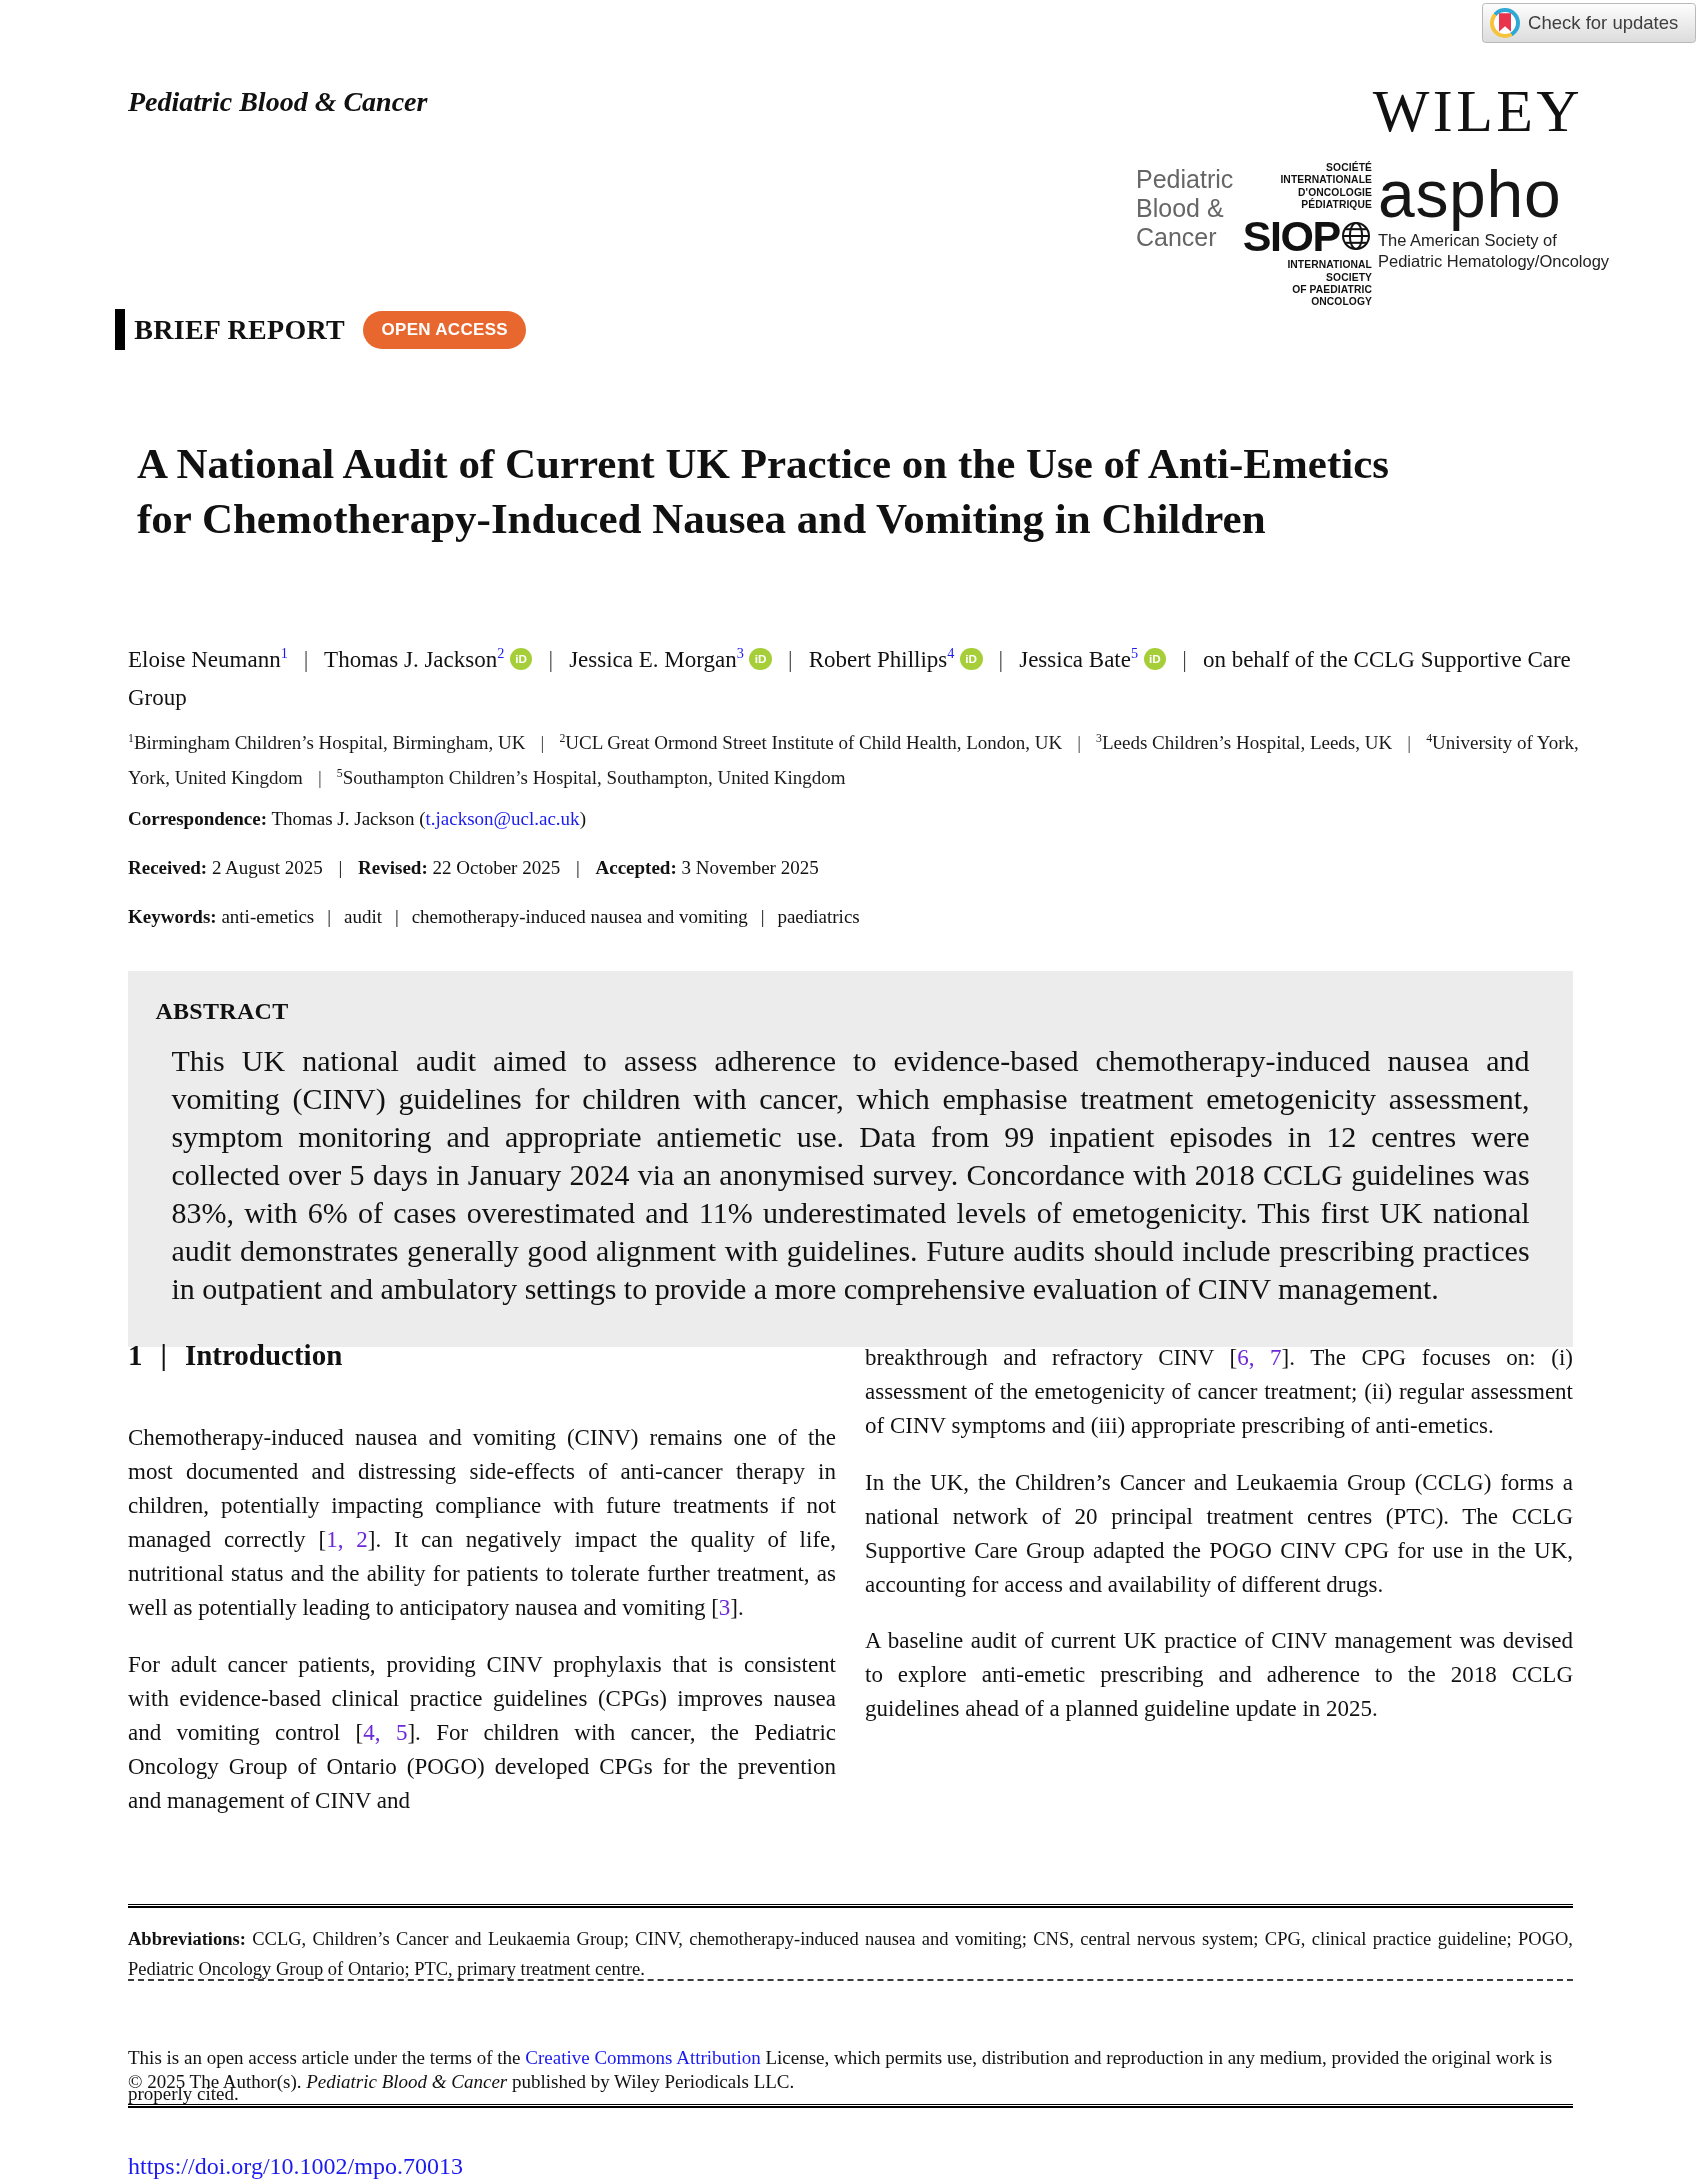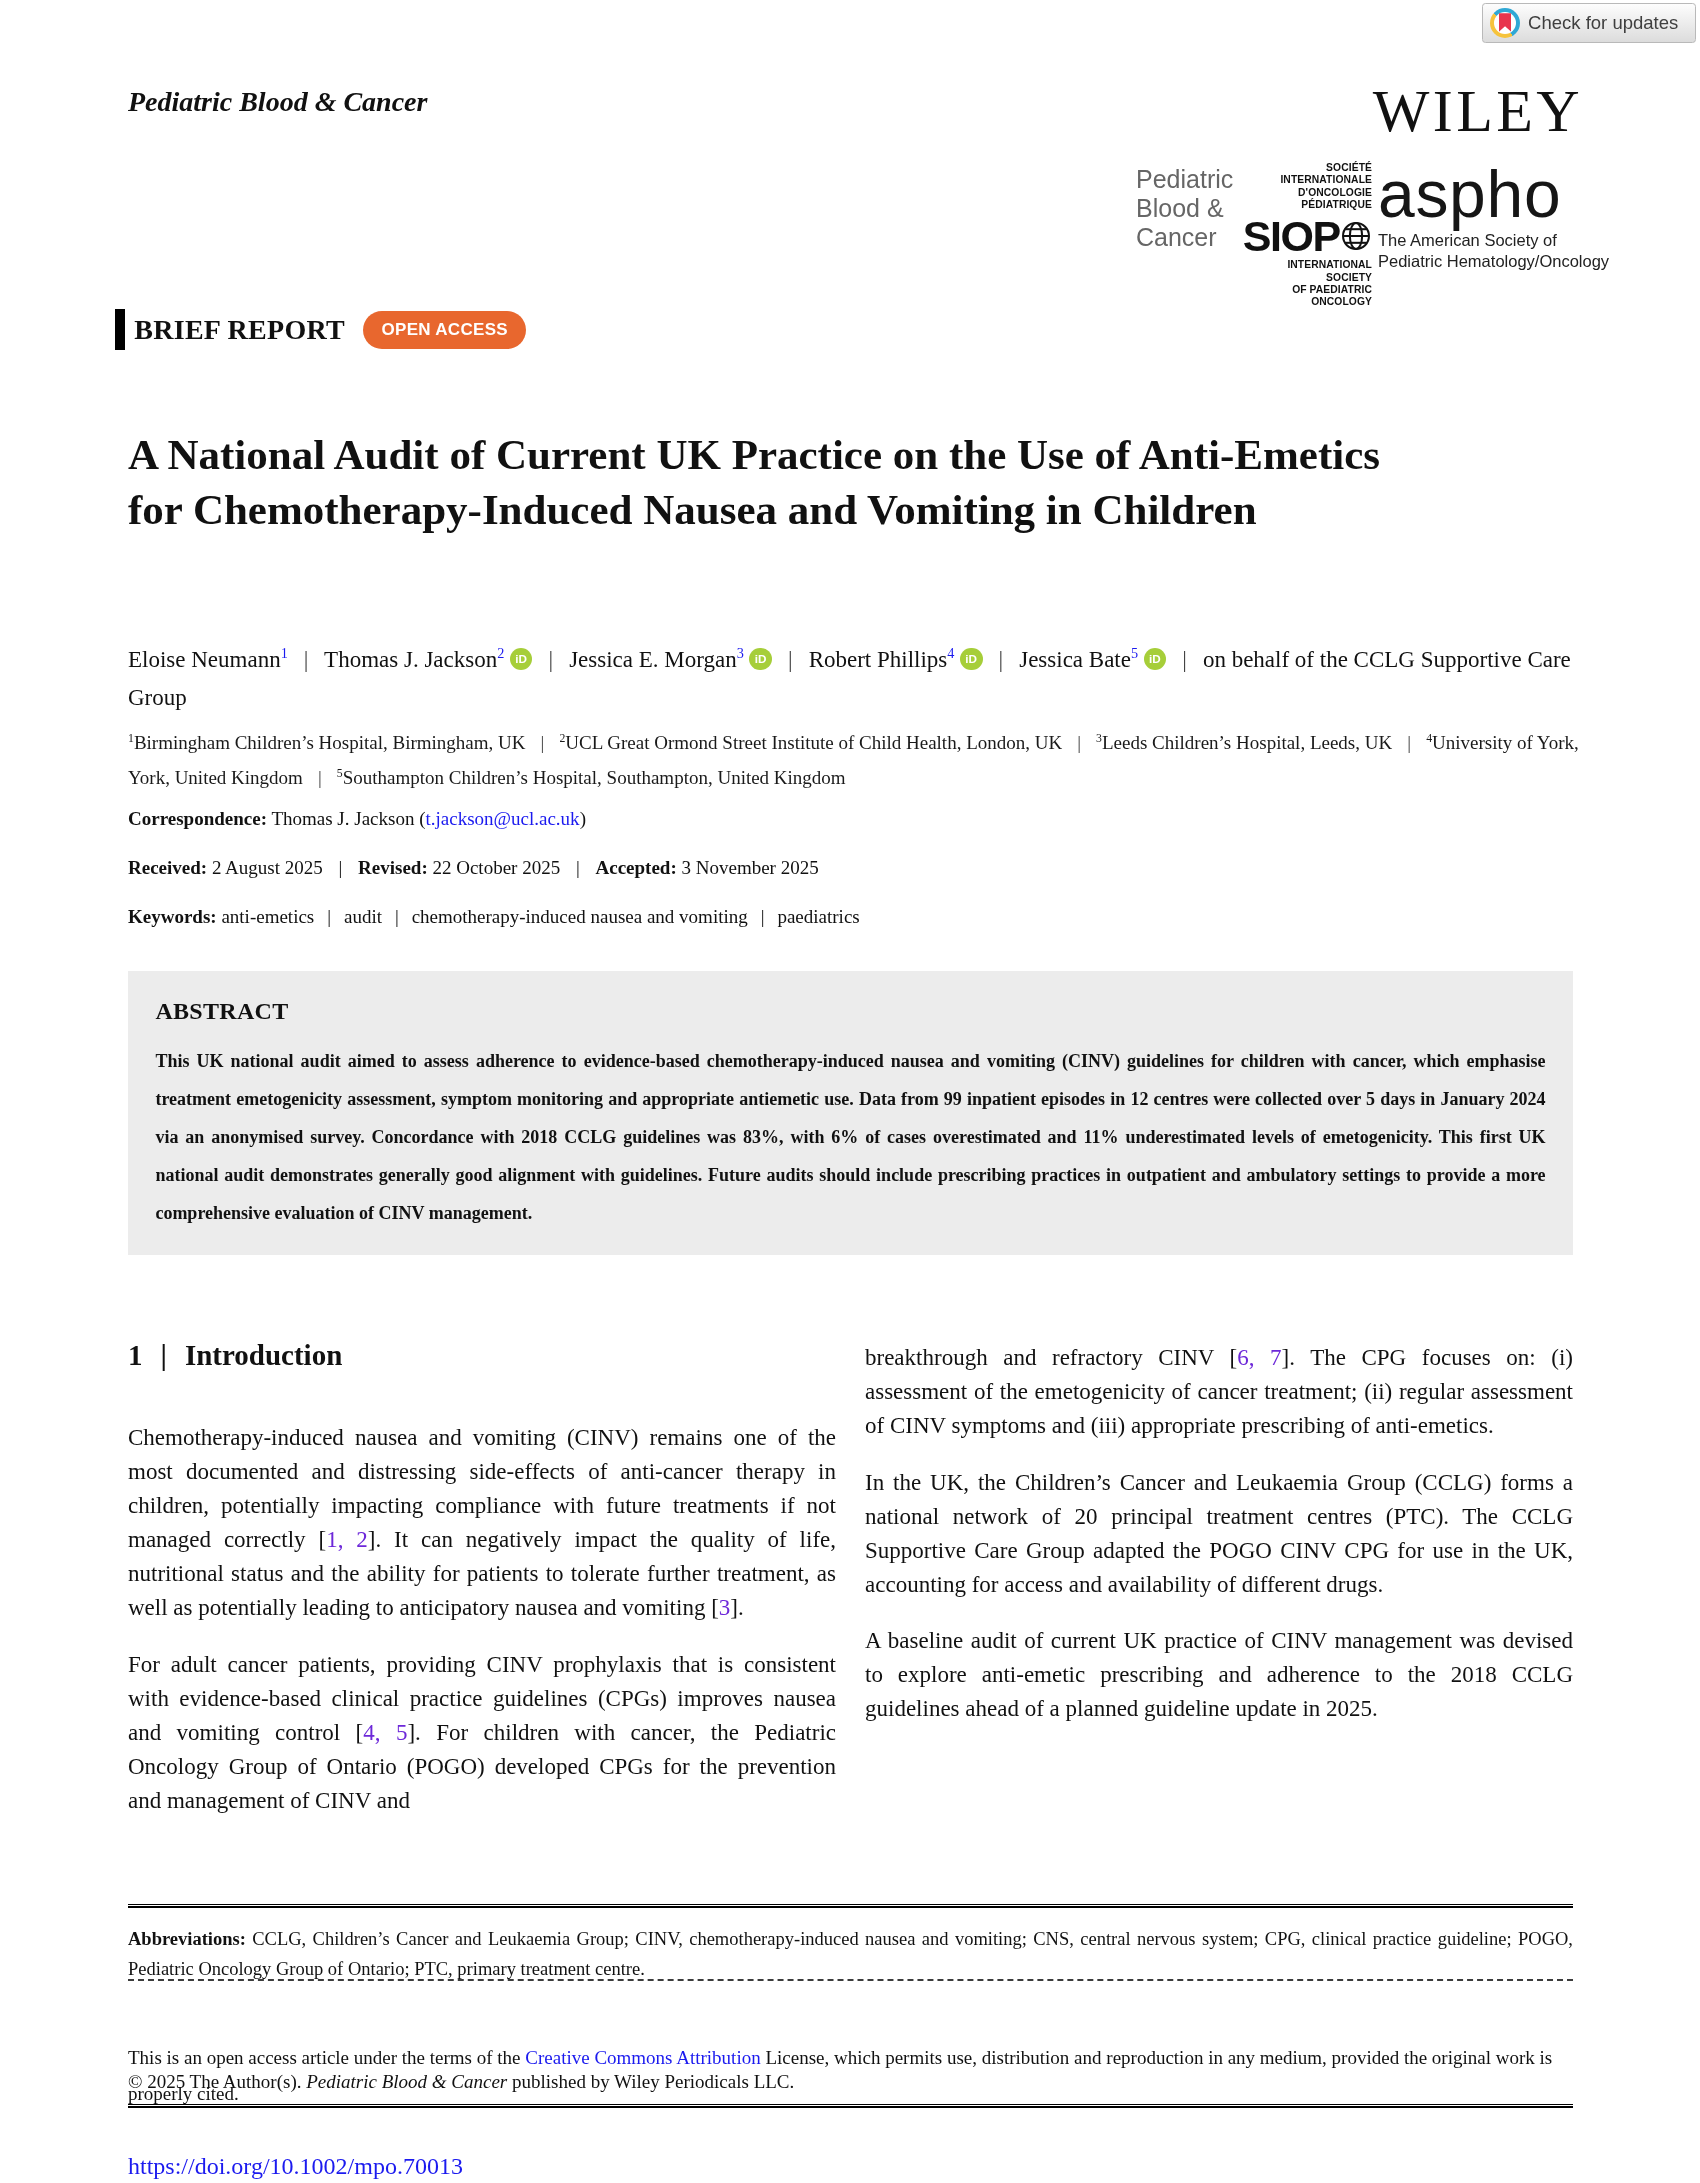--- a/index.html
+++ b/index.html
@@ -52,21 +52,21 @@
   .meta{left:128px;top:808px;font-size:19px;}
   .meta2{left:128px;top:857px;font-size:19px;}
   .meta2 .sep{margin:0 11px;}
   .meta3{left:128px;top:906px;font-size:19px;}
   .meta3 .sep{margin:0 8.2px;}
   a,.link{color:#1b1aef;text-decoration:none;cursor:pointer;}
 
   
   .abstract{left:128px;top:971px;width:1445px;box-sizing:border-box;padding:27.4px 27.4px 23px;}
   .abstract h3{margin:0 0 16.5px;font-size:24px;letter-spacing:0.3px;}
-  .abstract p{margin:0;font-size:18px;line-height:38px;text-align:justify;font-weight:bold;}
+  .abstract p{margin:16px;font-size:30px;line-height:38px;text-align:justify;}
 
   
   .col{font-size:23px;line-height:34px;text-align:justify;}
   .col p{margin:0 0 22.6px;}
   .col-left{left:128px;top:1338px;width:708px;}
   .col-right{left:865px;top:1341px;width:708px;}
   .sec-head{font-size:29px;font-weight:bold;margin:0 0 49px;text-align:left;}
   .sec-head .bar{margin:0 18px;font-weight:bold;}
   .cite{color:#6d28d9;cursor:pointer;}
 
@@ -128,21 +128,21 @@
       <div>Pediatric Hematology/Oncology</div>
     </div>
   </div>
 
   <div class="abs brief-row">
     <span class="brief-bar"></span>
     <span class="brief-label">BRIEF REPORT</span>
     <span class="oa-pill" style="background:#E8672E;">OPEN ACCESS</span>
   </div>
 
-  <h1 class="abs title" style="margin:0;">A National Audit of Current UK Practice on the Use of Anti-Emetics for Chemotherapy-Induced Nausea and Vomiting in Children</h1>
+  <h1 class="abs title" style="margin:9px;">A National Audit of Current UK Practice on the Use of Anti-Emetics for Chemotherapy-Induced Nausea and Vomiting in Children</h1>
 
   <div class="abs authors">
     <span><span>Eloise Neumann</span><sup class="blue">1</sup></span>
     <span class="sep">|</span>
     <span><span>Thomas J. Jackson</span><sup class="blue">2</sup></span><span class="orcid">iD</span>
     <span class="sep">|</span>
     <span><span>Jessica E. Morgan</span><sup class="blue">3</sup></span><span class="orcid">iD</span>
     <span class="sep">|</span>
     <span><span>Robert Phillips</span><sup class="blue">4</sup></span><span class="orcid">iD</span>
     <span class="sep">|</span>

